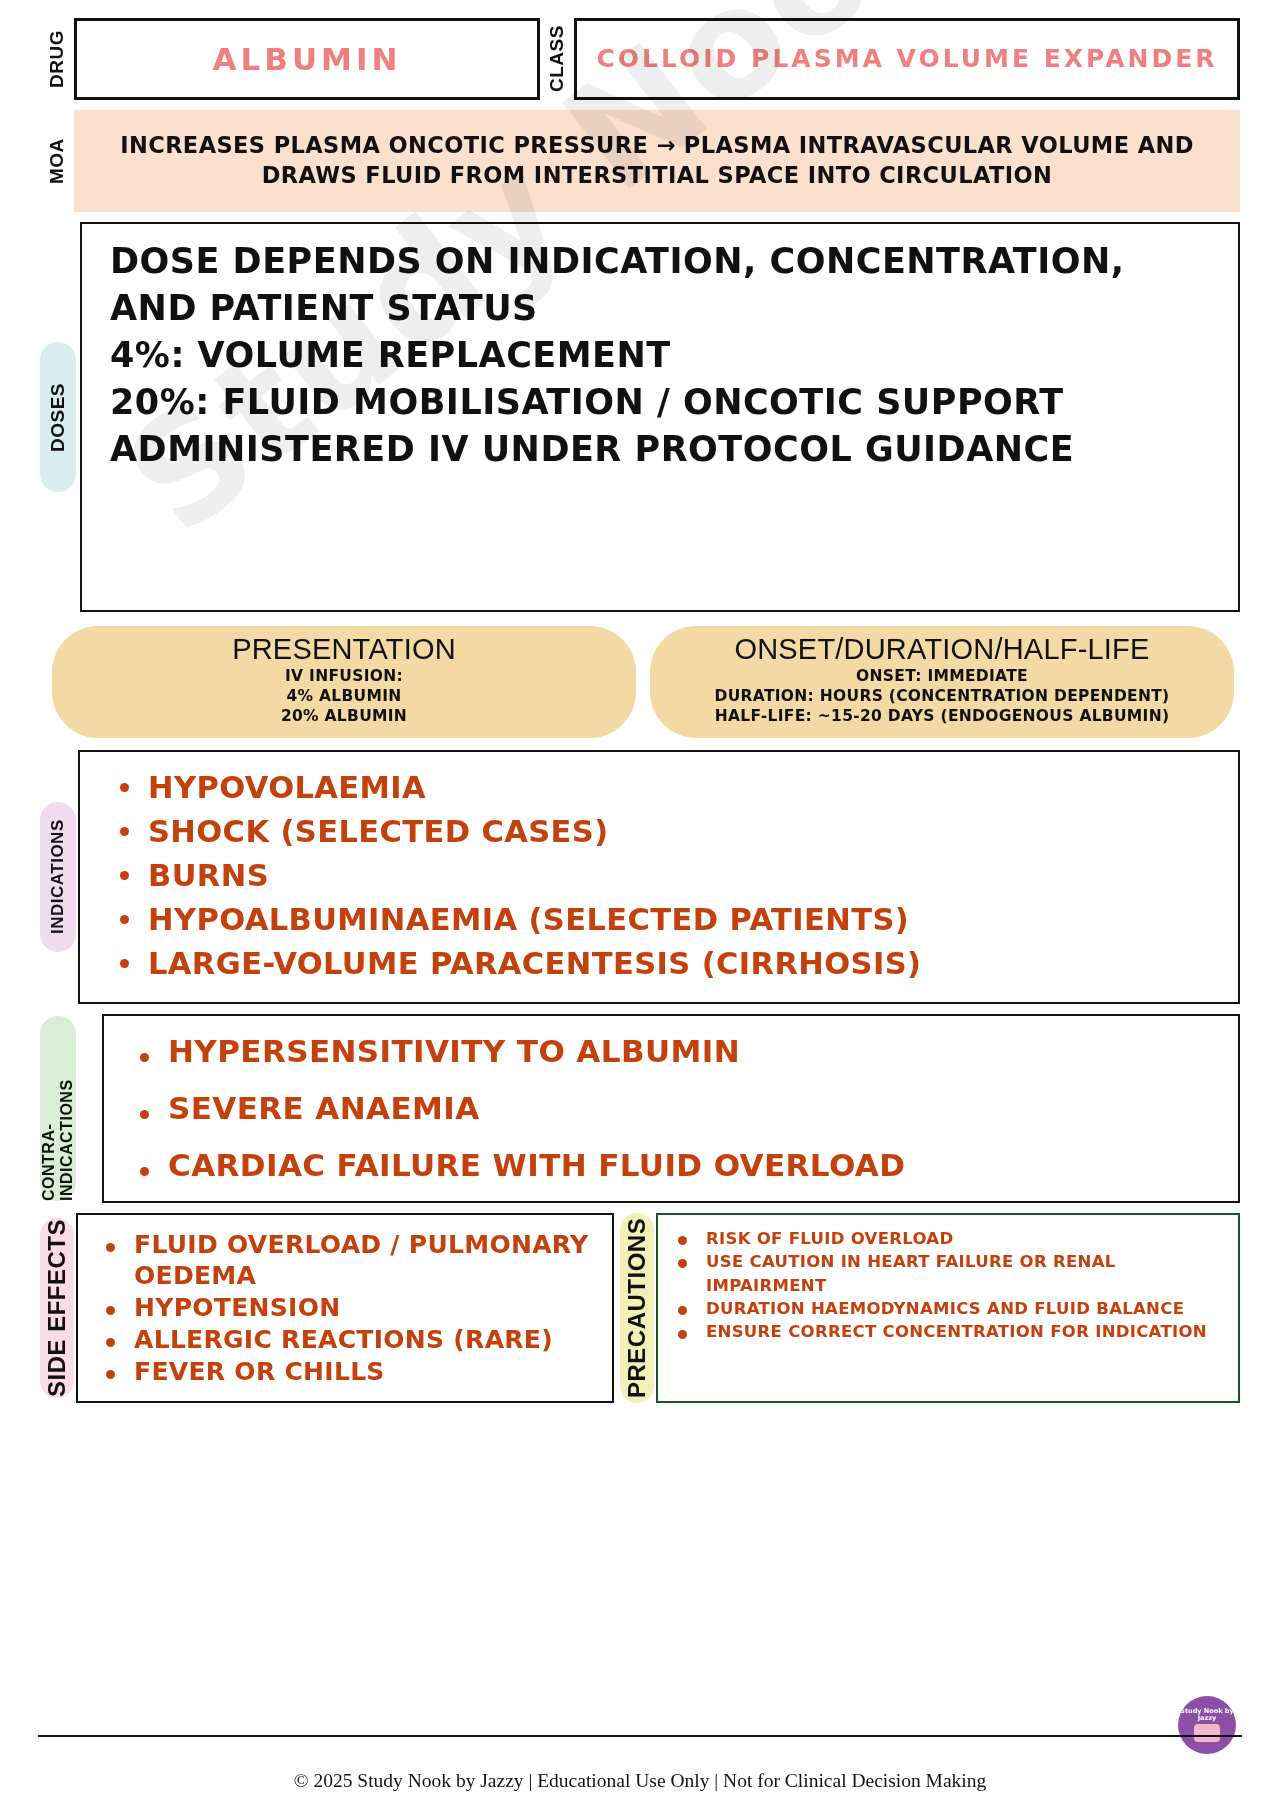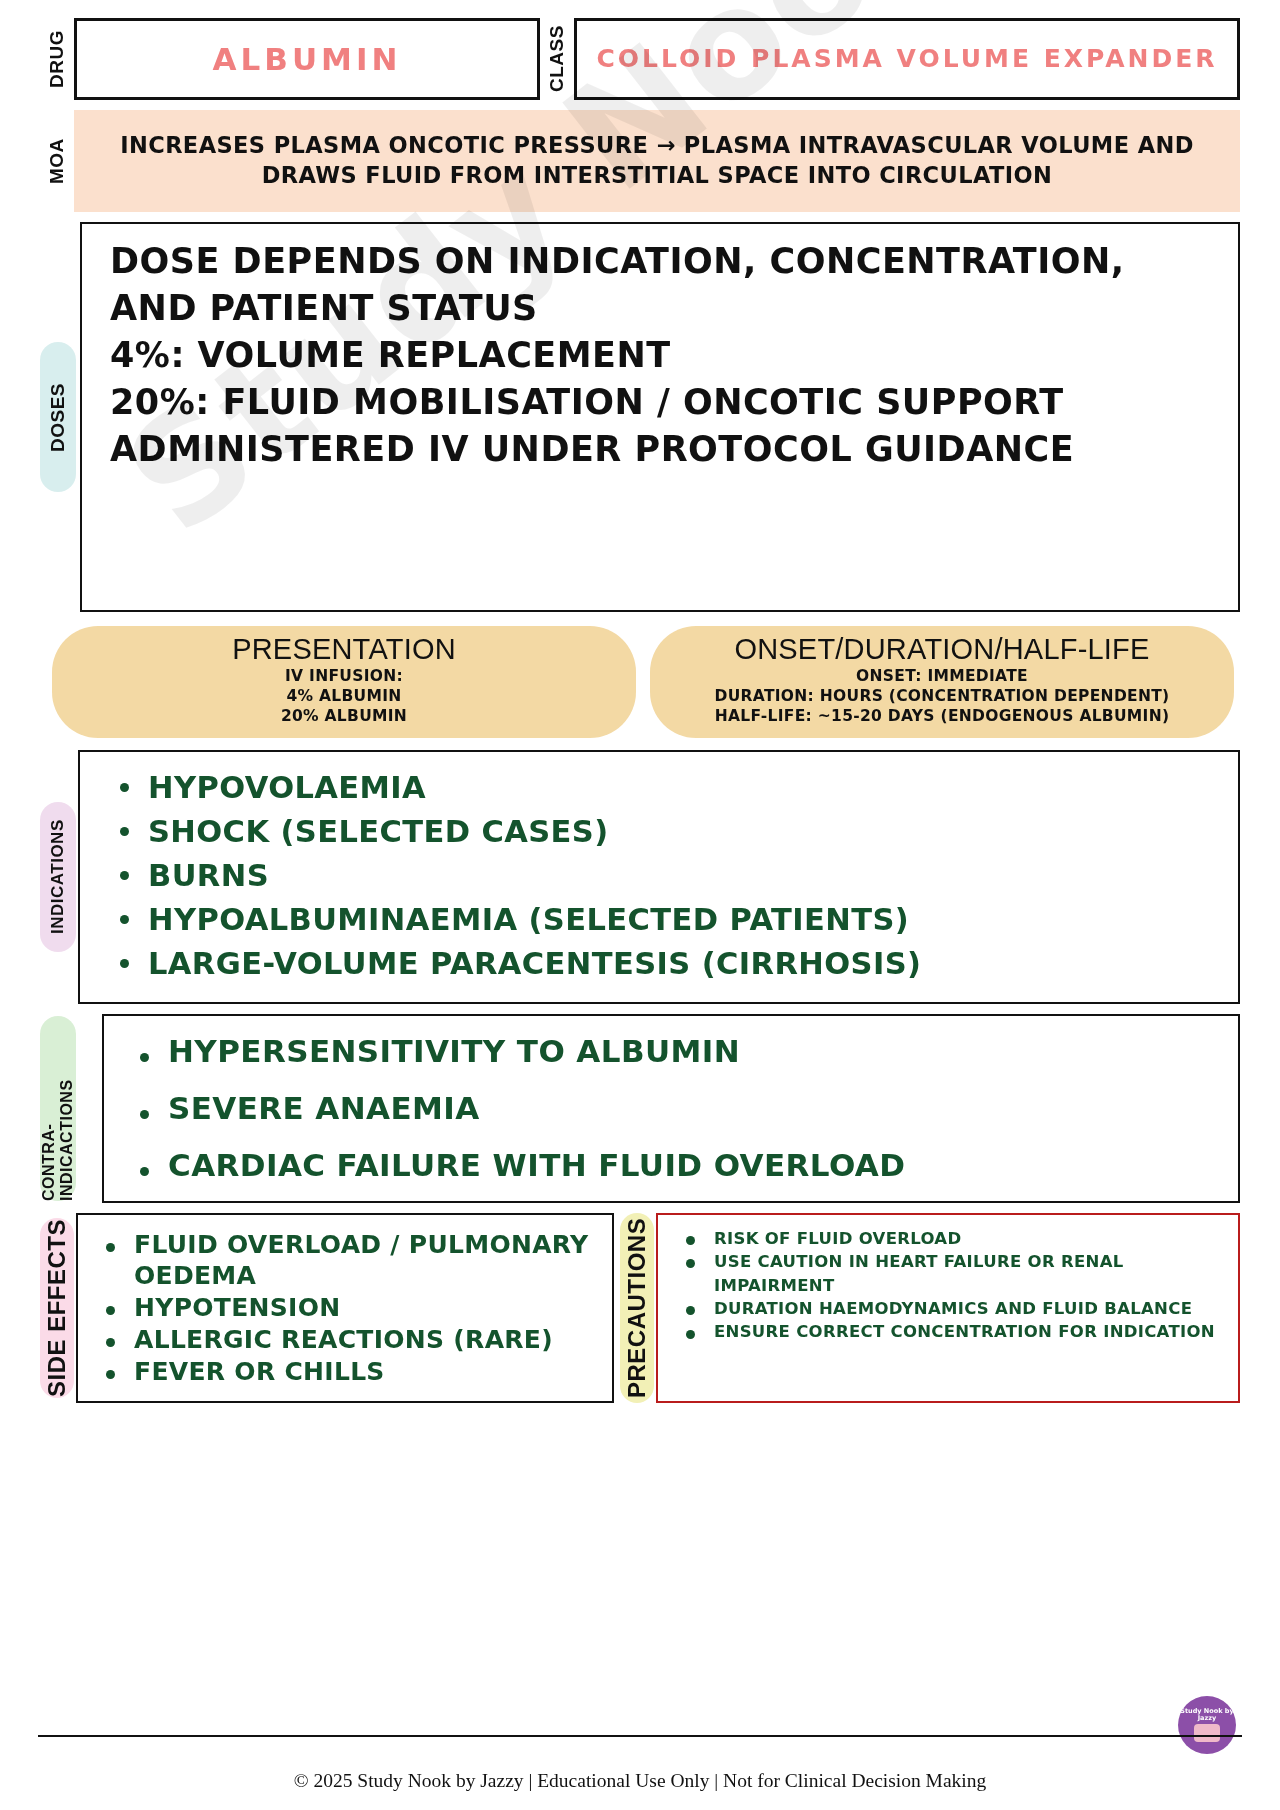--- a/index.html
+++ b/index.html
@@ -167,21 +167,21 @@
     border: 2px solid #111;
     background: #fff;
     padding: 14px 16px 16px 34px;
   }
   ul.bul { list-style: none; }
   ul.bul > li {
     position: relative;
     padding-left: 34px;
     font-family: "DejaVu Sans", sans-serif;
     font-weight: 700;
-    color: #14532d;
+    color: #c2410c;
   }
   ul.bul > li::before {
     content: "";
     position: absolute;
     left: 6px;
     top: 0.56em;
     width: 9px; height: 9px;
     border-radius: 50%;
     background: currentColor;
   }
@@ -236,23 +236,23 @@
   .prbloc .vlabel {
     width: 34px; font-size: 24px;
     background: #f2f0b6;
     border-radius: 30px;
     height: 190px;
     align-self: center;
     margin-right: 2px;
   }
   .prbox {
     flex: 1;
-    border: 2px solid #b91c1c;
-    background: #fff;
-    padding: 12px 8px 12px 22px;
+    border: 2px solid #14532d;
+    background: #fff;
+    padding: 12px 8px 12px 14px;
   }
   .prbox li {
     font-size: 16.5px;
     line-height: 1.42;
     letter-spacing: 0.3px;
     padding-left: 20px;
   }
   .prbox li::before { width: 6px; height: 6px; left: 4px; top: 0.52em; }
 
   

